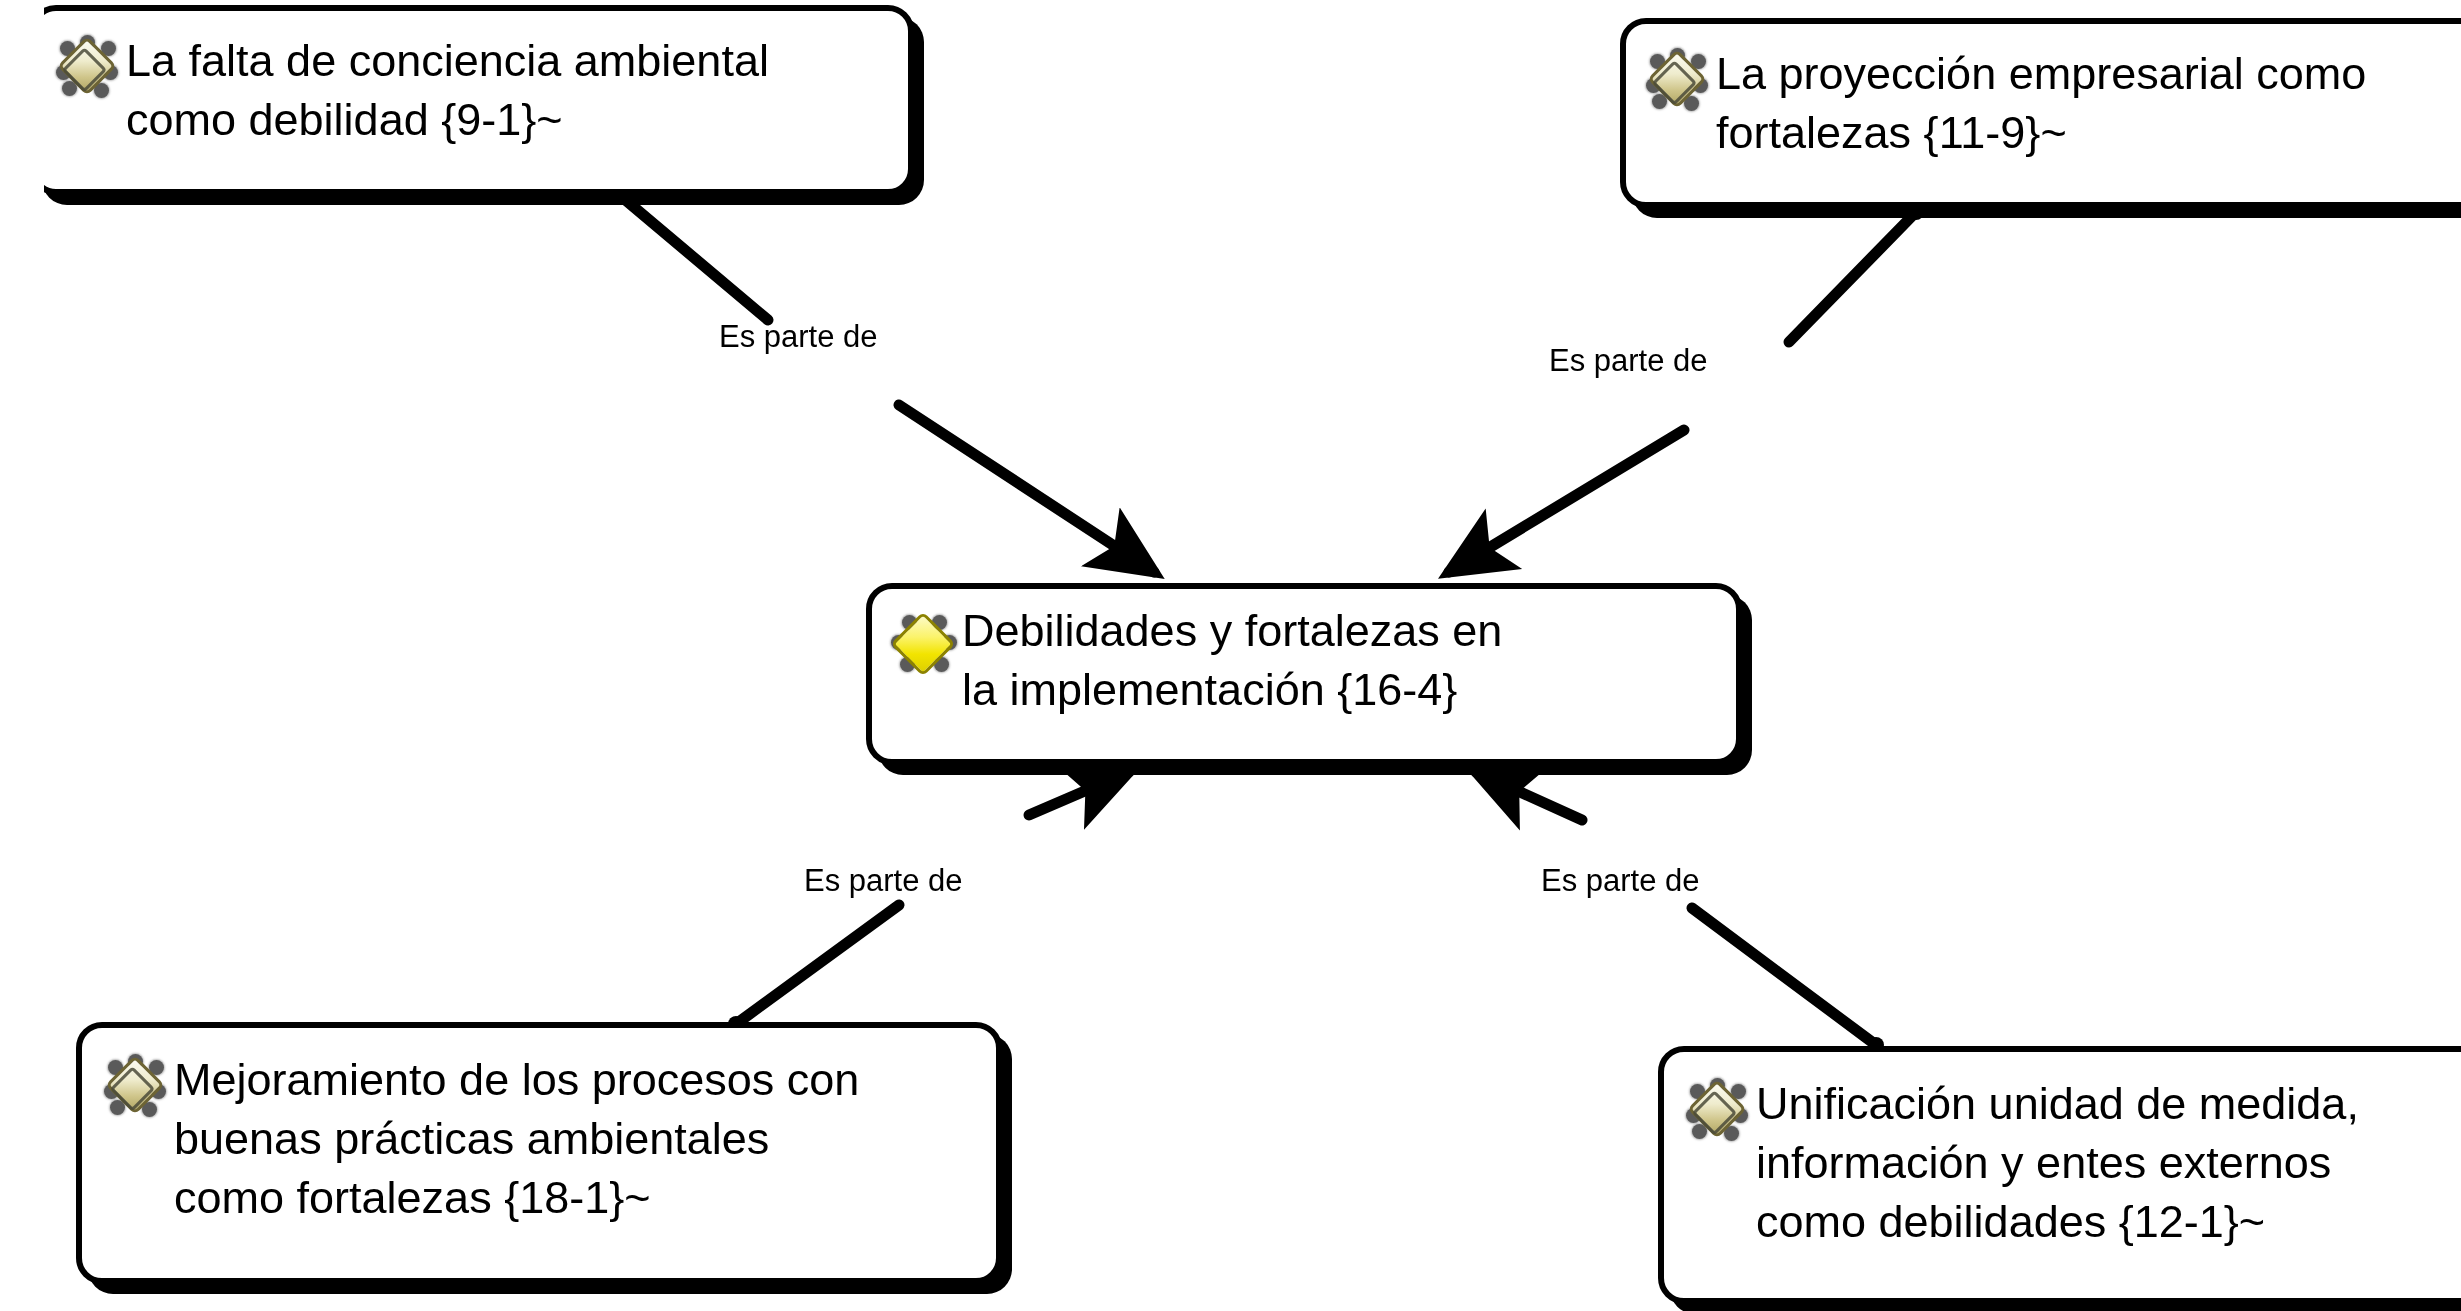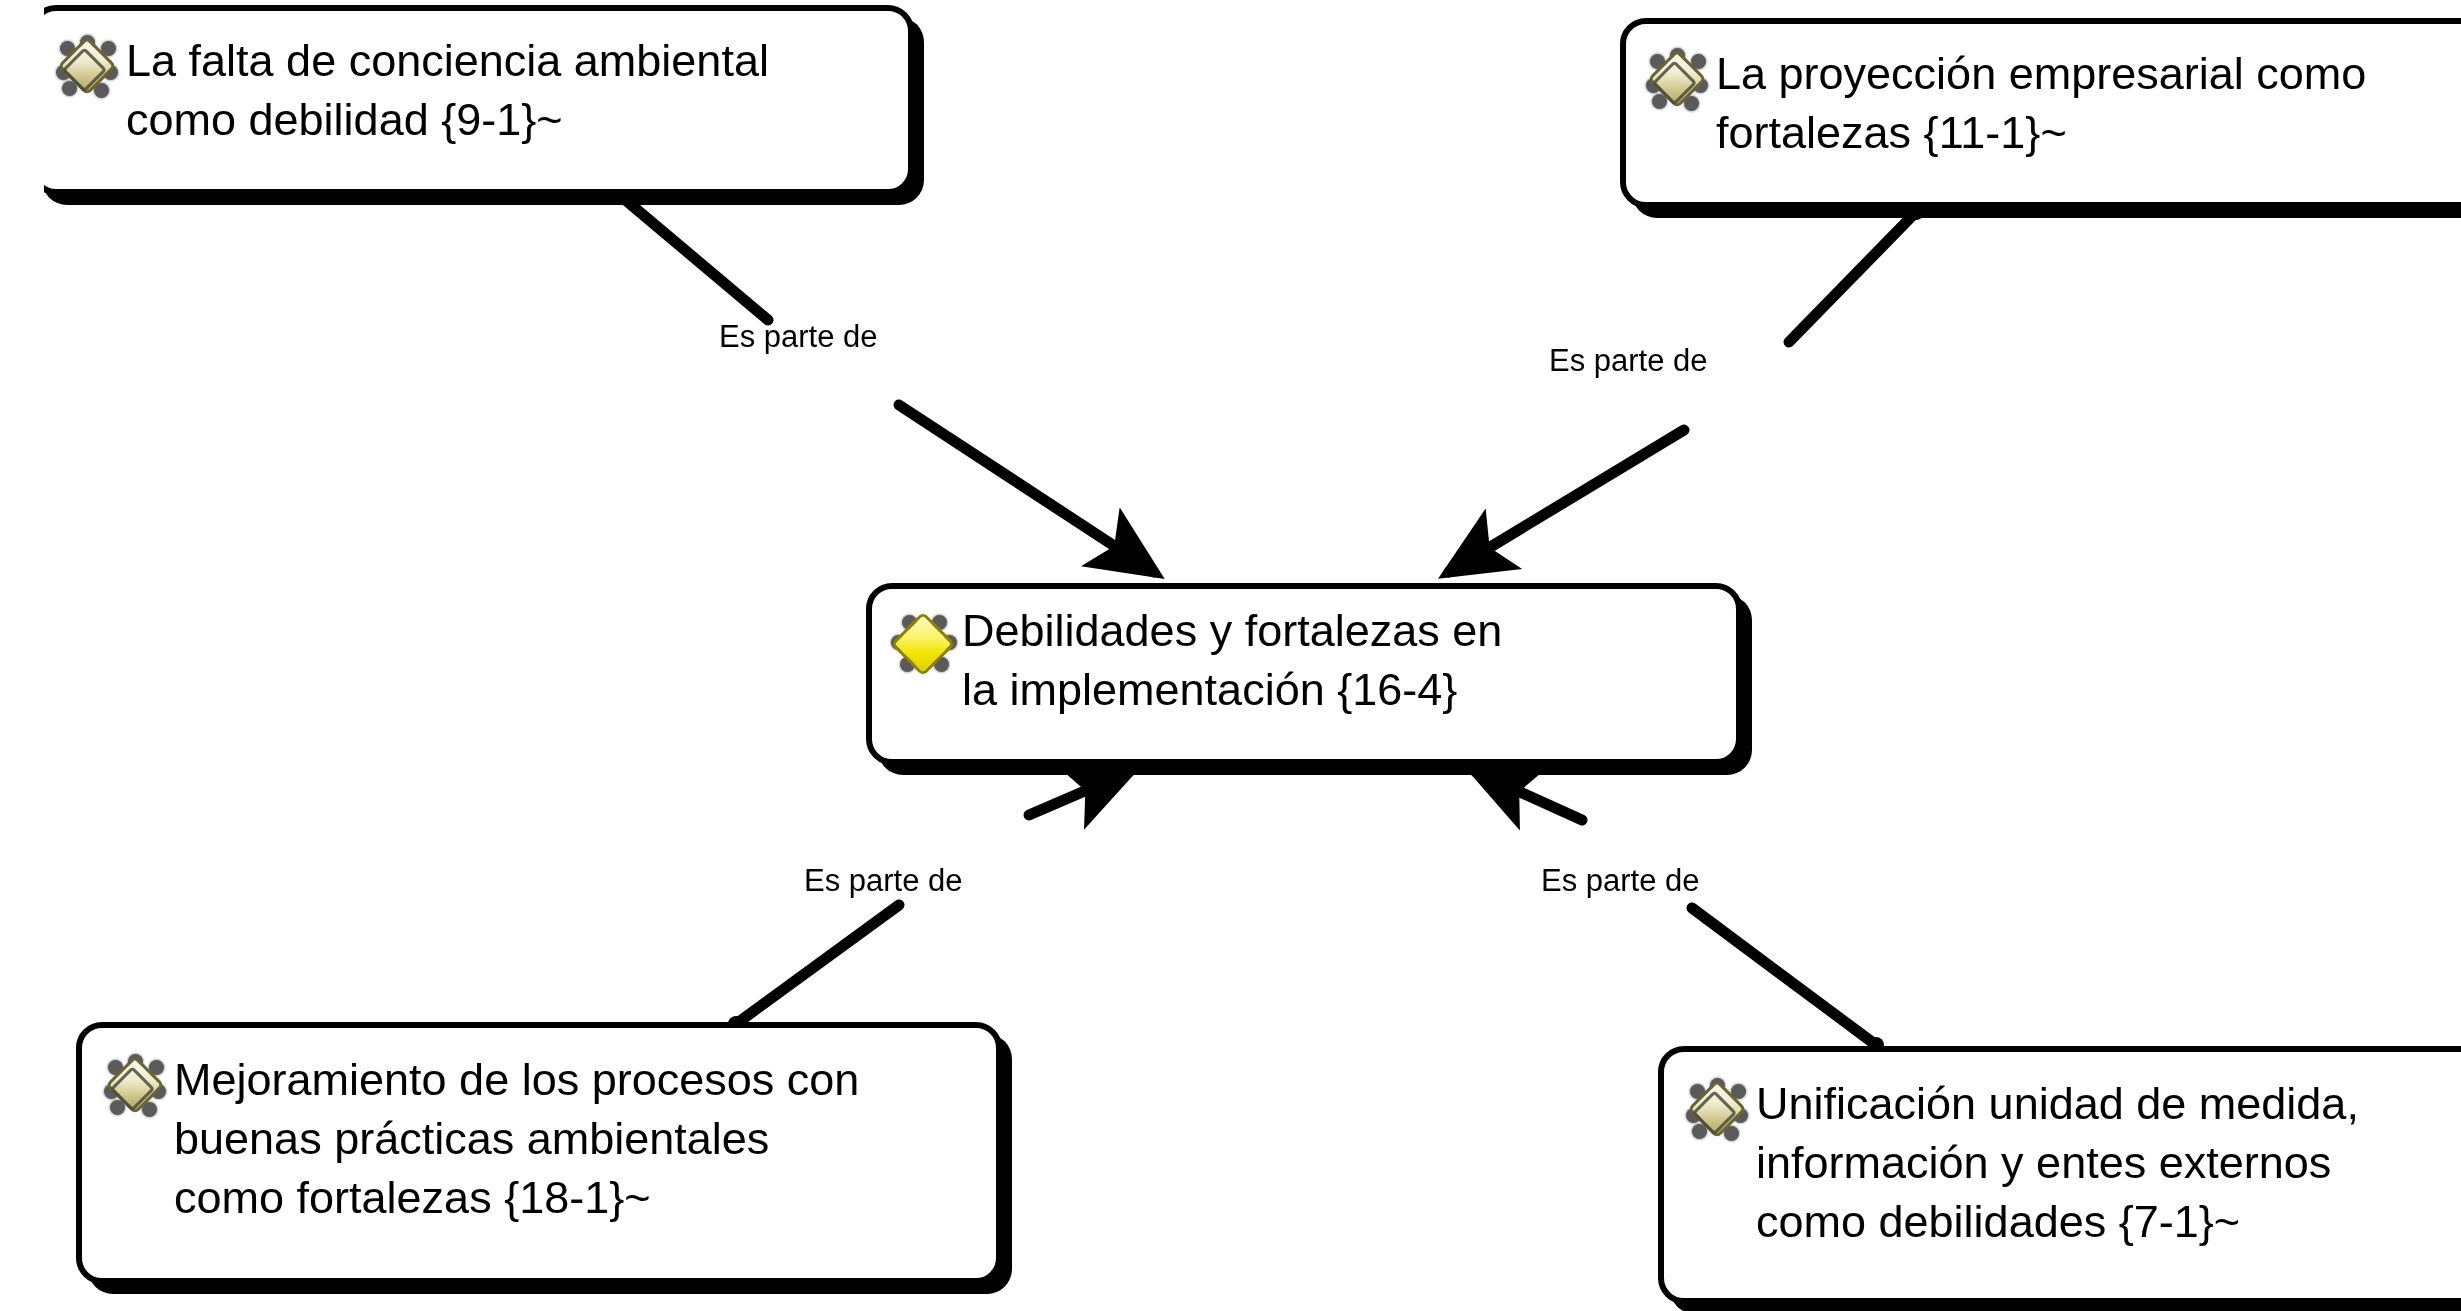--- a/index.html
+++ b/index.html
@@ -172,21 +172,21 @@
       <i class="ico-dot" style="left:24px; top:0px;"></i>
       <i class="ico-dot" style="left:45px; top:6px;"></i>
       <i class="ico-dot" style="left:0px;  top:30px;"></i>
       <i class="ico-dot" style="left:47px; top:30px;"></i>
       <i class="ico-dot" style="left:6px;  top:46px;"></i>
       <i class="ico-dot" style="left:38px; top:48px;"></i>
       <i class="ico-diamond muted"></i>
       <i class="ico-scribble"></i>
     </span>
     <span class="node-label">La proyección empresarial como
-fortalezas {11-1}~</span>
+fortalezas {11-9}~</span>
   </div>
 
   <div class="node" id="node-center">
     <span class="node-icon" style="margin-top:14px;">
       <i class="ico-dot" style="left:10px; top:2px;"></i>
       <i class="ico-dot" style="left:40px; top:2px;"></i>
       <i class="ico-dot" style="left:-1px; top:22px;"></i>
       <i class="ico-dot" style="left:50px; top:22px;"></i>
       <i class="ico-dot" style="left:8px;  top:44px;"></i>
       <i class="ico-dot" style="left:42px; top:44px;"></i>
@@ -220,21 +220,21 @@
       <i class="ico-dot" style="left:45px; top:6px;"></i>
       <i class="ico-dot" style="left:0px;  top:30px;"></i>
       <i class="ico-dot" style="left:47px; top:30px;"></i>
       <i class="ico-dot" style="left:6px;  top:46px;"></i>
       <i class="ico-dot" style="left:38px; top:48px;"></i>
       <i class="ico-diamond muted"></i>
       <i class="ico-scribble"></i>
     </span>
     <span class="node-label">Unificación unidad de medida,
 información y entes externos
-como debilidades {7-1}~</span>
+como debilidades {12-1}~</span>
   </div>
 
   <span class="edge-label" id="lbl-edge-0">Es parte de</span>
   <span class="edge-label" id="lbl-edge-1">Es parte de</span>
   <span class="edge-label" id="lbl-edge-2">Es parte de</span>
   <span class="edge-label" id="lbl-edge-3">Es parte de</span>
 
 </div>
 
 </body></html>

